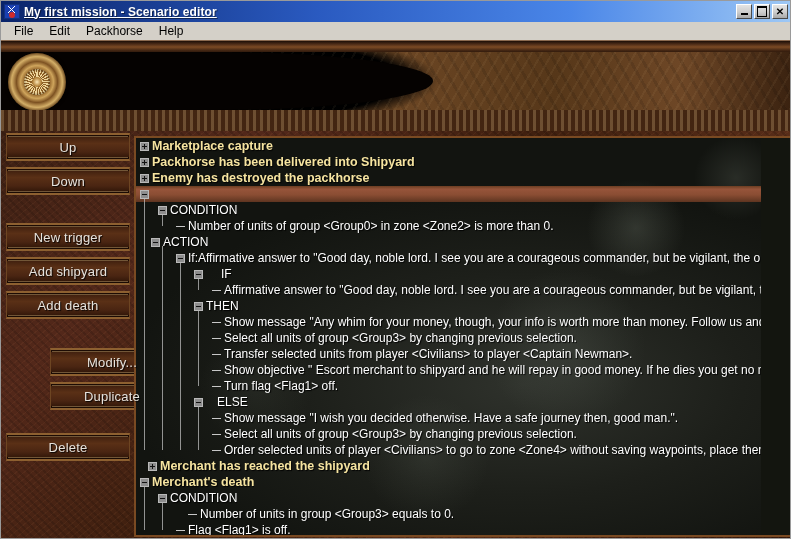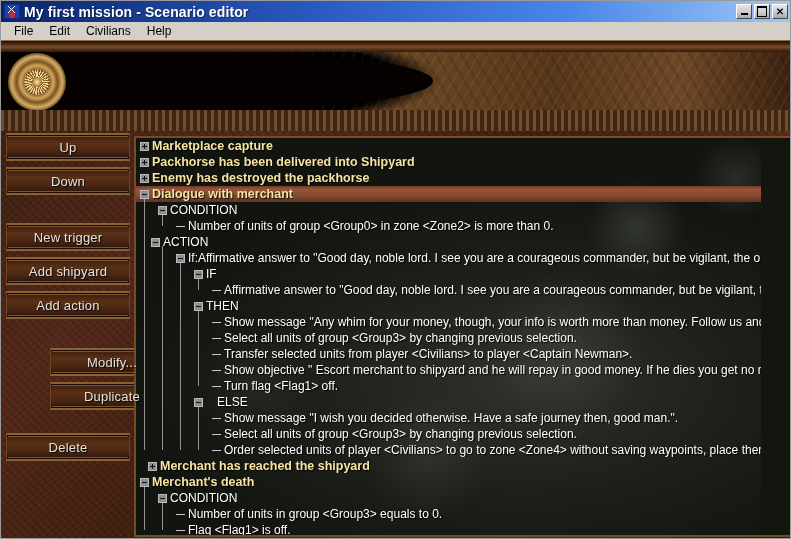--- a/index.html
+++ b/index.html
@@ -52,25 +52,26 @@
     content: "";
     position: absolute;
     left: 2px; top: 1px;
     width: 9px; height: 7px;
     background:
       linear-gradient(45deg, transparent 45%, #fff 45%, #fff 55%, transparent 55%),
       linear-gradient(-45deg, transparent 45%, #fff 45%, #fff 55%, transparent 55%);
   }
   .title-text {
     color: #ffffff;
-    font-size: 14px;
+    font-size: 12px;
     font-weight: bold;
     letter-spacing: 0.1px;
     text-shadow: 1px 1px 0 rgba(0,0,0,0.45);
     white-space: nowrap;
+    text-decoration: underline;
   }
   .win-buttons {
     position: absolute;
     right: 4px; top: 3px;
     display: flex;
     gap: 2px;
   }
   .win-btn {
     width: 16px; height: 15px;
     background: linear-gradient(to bottom, #e4e4e4 0%, #cdcdcd 55%, #a8a8a8 100%);
@@ -424,21 +425,21 @@
         </div>
       <div class="win-btn close">
           <span class="gl">✕</span>
         </div>
     </div>
   </div>
 
   <div class="menubar">
     <div class="menu-item">File</div>
     <div class="menu-item">Edit</div>
-    <div class="menu-item">Civilians</div>
+    <div class="menu-item">Packhorse</div>
     <div class="menu-item">Help</div>
   </div>
 
   <div class="banner">
     <div class="banner-inner"></div>
     <div class="banner-black"></div>
     <div class="medallion"></div>
     <div class="banner-bot-trim"></div>
   </div>
 
@@ -454,21 +455,21 @@
           </div>
       </div>
       <div class="grp" style="top:90px;">
         <div class="ed-btn">
             <span>New trigger</span>
           </div>
         <div class="ed-btn">
             <span>Add shipyard</span>
           </div>
         <div class="ed-btn">
-            <span>Add action</span>
+            <span>Add death</span>
           </div>
       </div>
       <div class="grp" style="top:215px;margin-left:44px;">
         <div class="ed-btn">
             <span>Modify...</span>
           </div>
         <div class="ed-btn">
             <span>Duplicate</span>
           </div>
       </div>
@@ -488,39 +489,38 @@
           <div class="row lvl0" style="padding-left: 4px;">
             <div class="exp plus"></div>
             <span class="lbl">Packhorse has been delivered into Shipyard</span>
           </div>
           <div class="row lvl0" style="padding-left: 4px;">
             <div class="exp plus"></div>
             <span class="lbl">Enemy has destroyed the packhorse</span>
           </div>
           <div class="row lvl0 selected" style="padding-left: 4px;">
             <div class="exp"></div>
-            <span class="lbl">Dialogue with merchant</span>
           </div>
           <div class="row lvln" style="padding-left: 22px;">
             <div class="exp"></div>
             <span class="lbl">CONDITION</span>
           </div>
           <div class="row lvln" style="padding-left: 40px;">
             <div class="stub"></div>
             <span class="lbl">Number of units of group &lt;Group0&gt; in zone &lt;Zone2&gt; is more than 0.</span>
           </div>
           <div class="row lvln" style="padding-left: 15px;">
             <div class="exp"></div>
             <span class="lbl">ACTION</span>
           </div>
           <div class="row lvln" style="padding-left: 40px;">
             <div class="exp"></div>
             <span class="lbl">If:Affirmative answer to "Good day, noble lord. I see you are a courageous commander, but be vigilant, the one-eyed J...</span>
           </div>
-          <div class="row lvln" style="padding-left: 58px;">
+          <div class="row lvln" style="padding-left: 58px; gap: 15px;">
             <div class="exp"></div>
             <span class="lbl">IF</span>
           </div>
           <div class="row lvln" style="padding-left: 76px;">
             <div class="stub"></div>
             <span class="lbl">Affirmative answer to "Good day, noble lord. I see you are a courageous commander, but be vigilant, the one-...</span>
           </div>
           <div class="row lvln" style="padding-left: 58px;">
             <div class="exp"></div>
             <span class="lbl">THEN</span>
@@ -566,21 +566,21 @@
             <span class="lbl">Merchant has reached the shipyard</span>
           </div>
           <div class="row lvl0" style="padding-left: 4px;">
             <div class="exp"></div>
             <span class="lbl">Merchant's death</span>
           </div>
           <div class="row lvln" style="padding-left: 22px;">
             <div class="exp"></div>
             <span class="lbl">CONDITION</span>
           </div>
-          <div class="row lvln" style="padding-left: 40px;">
+          <div class="row lvln" style="padding-left: 52px;">
             <div class="stub"></div>
             <span class="lbl">Number of units in group &lt;Group3&gt; equals to 0.</span>
           </div>
           <div class="row lvln" style="padding-left: 40px;">
             <div class="stub"></div>
             <span class="lbl">Flag &lt;Flag1&gt; is off.</span>
           </div>
           <div class="vline" style="left: 8px; top: 60px; height: 252px;"></div>
           <div class="vline" style="left: 8px; top: 348px; height: 44px;"></div>
           <div class="vline" style="left: 26px; top: 76px; height: 12px;"></div>

